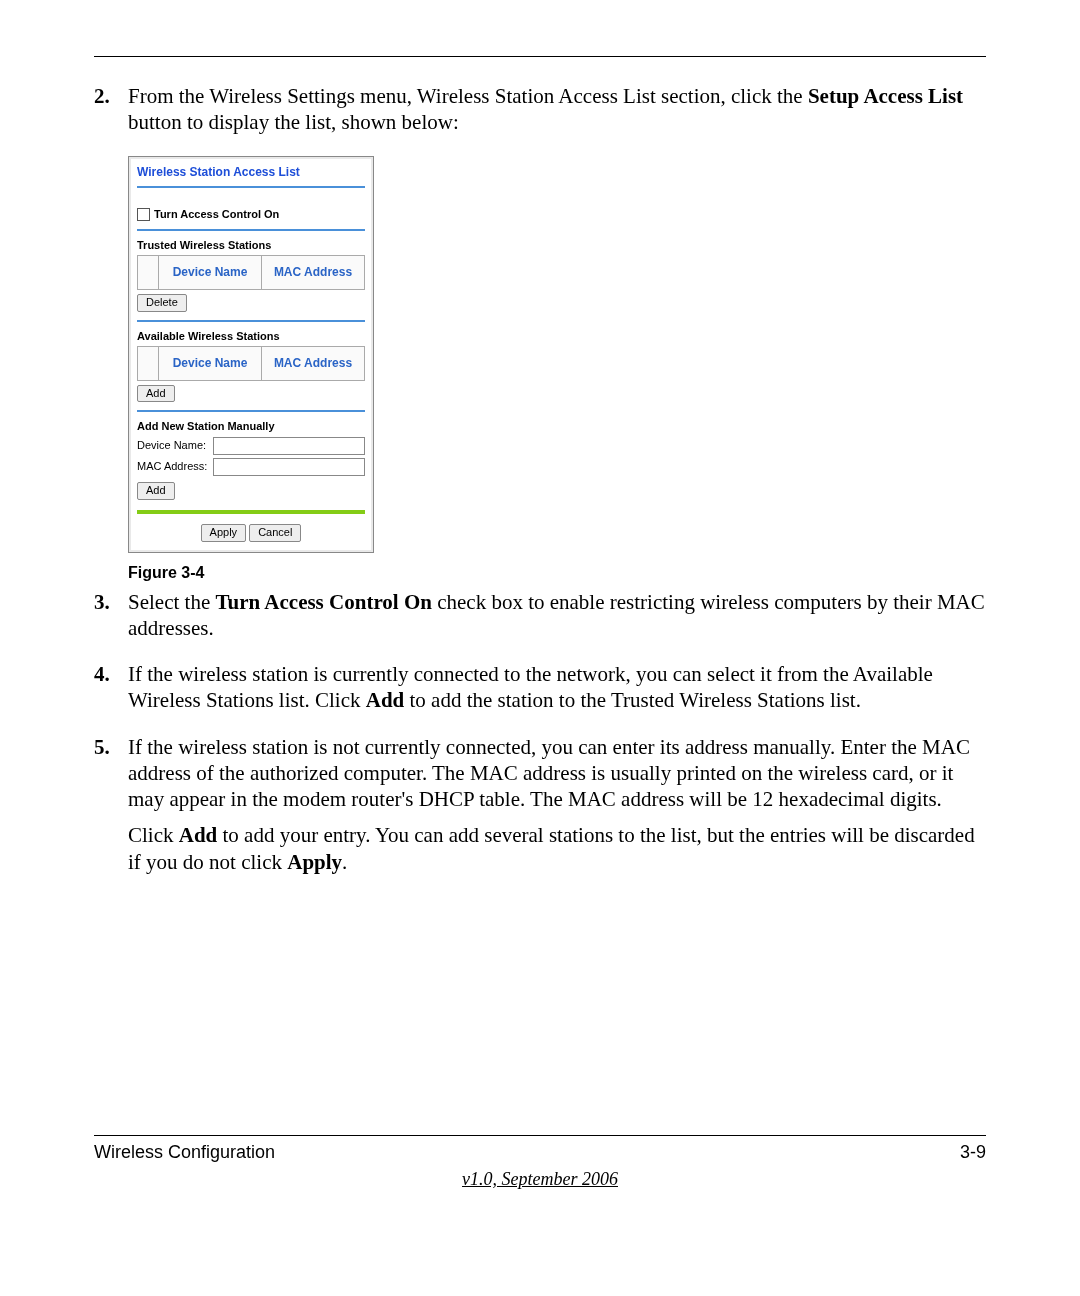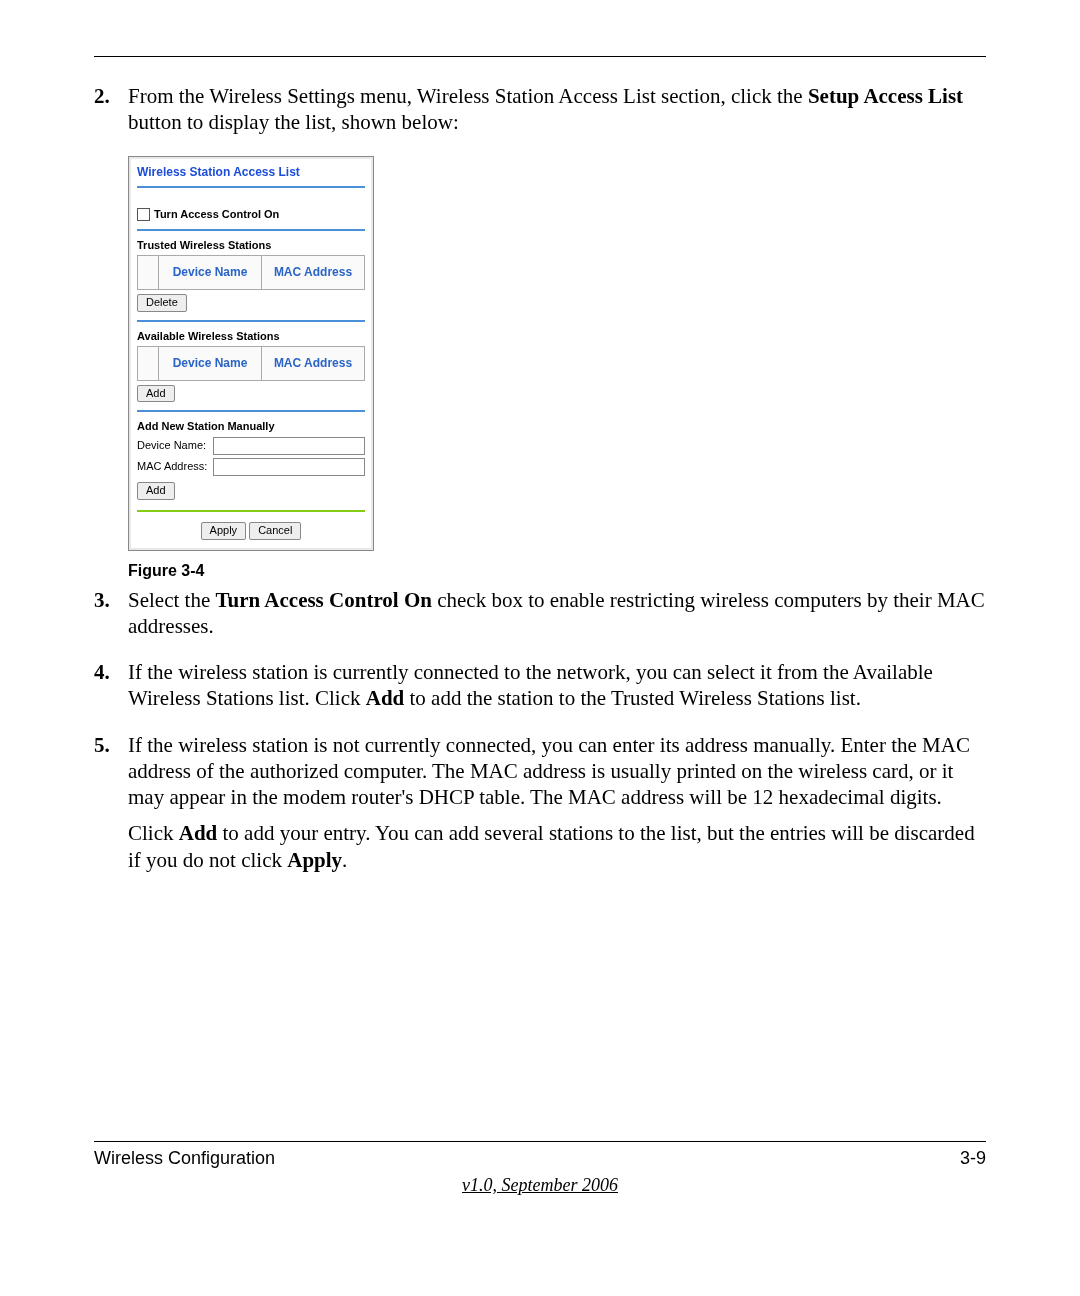--- a/index.html
+++ b/index.html
@@ -138,28 +138,28 @@
   }
   .ui-input {
     flex: 1;
     border: 1px solid #888;
     height: 16px;
     background: #fff;
   }
   .ui-final-btns {
     text-align: center;
     margin-top: 10px;
-    border-top: 2px solid #84cc16;
+    border-top: 4px solid #84cc16;
     padding-top: 10px;
   }
 
   .footer {
     position: absolute;
     left: 94px; right: 94px;
-    bottom: 100px;
+    bottom: 106px;
   }
   .hr-bot {
     border: none;
     border-top: 1px solid #000;
     margin: 0 0 6px 0;
   }
   .footer-row {
     display: flex;
     justify-content: space-between;
     font-family: Arial, Helvetica, sans-serif;

